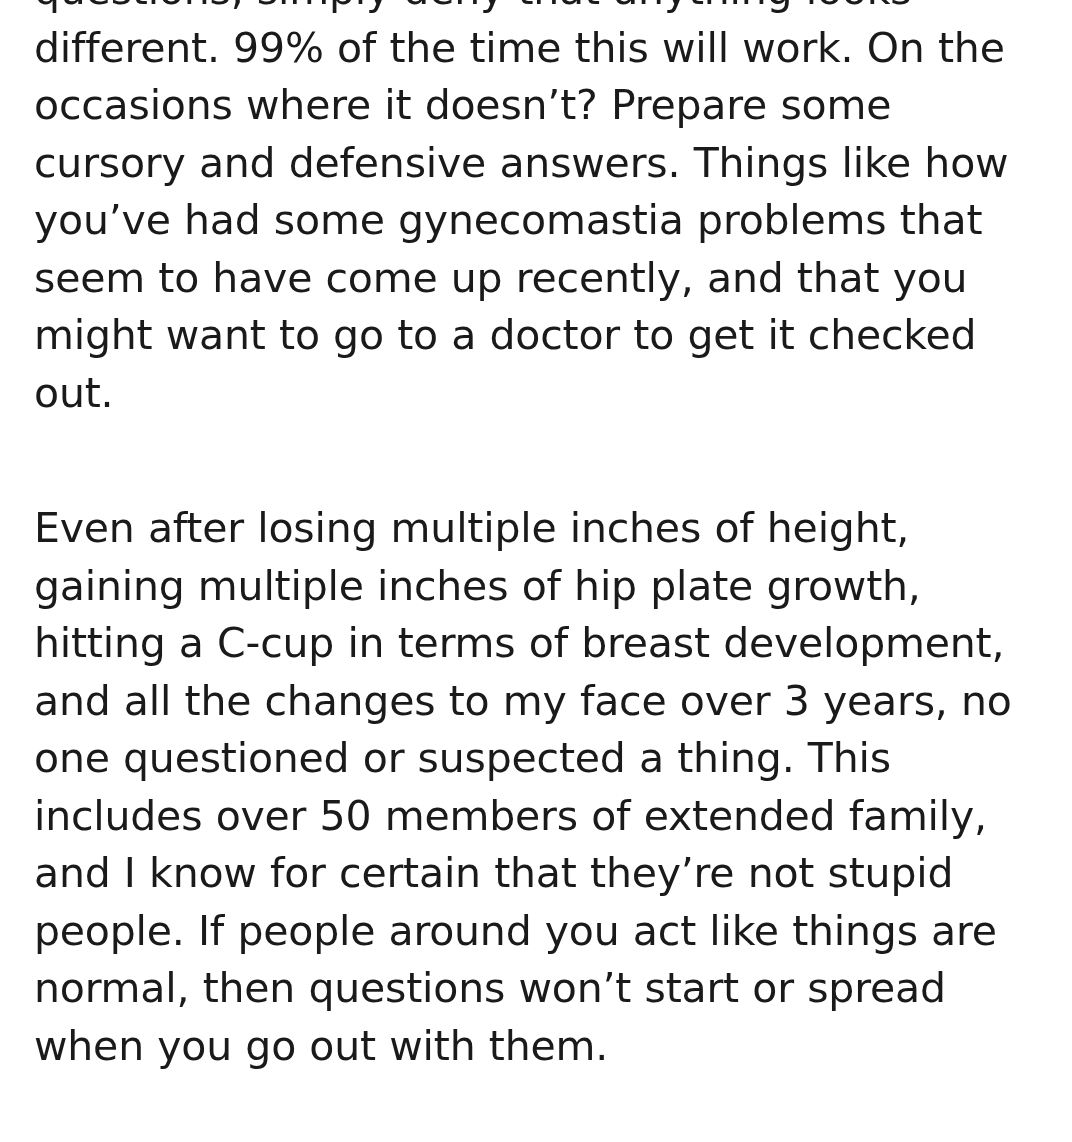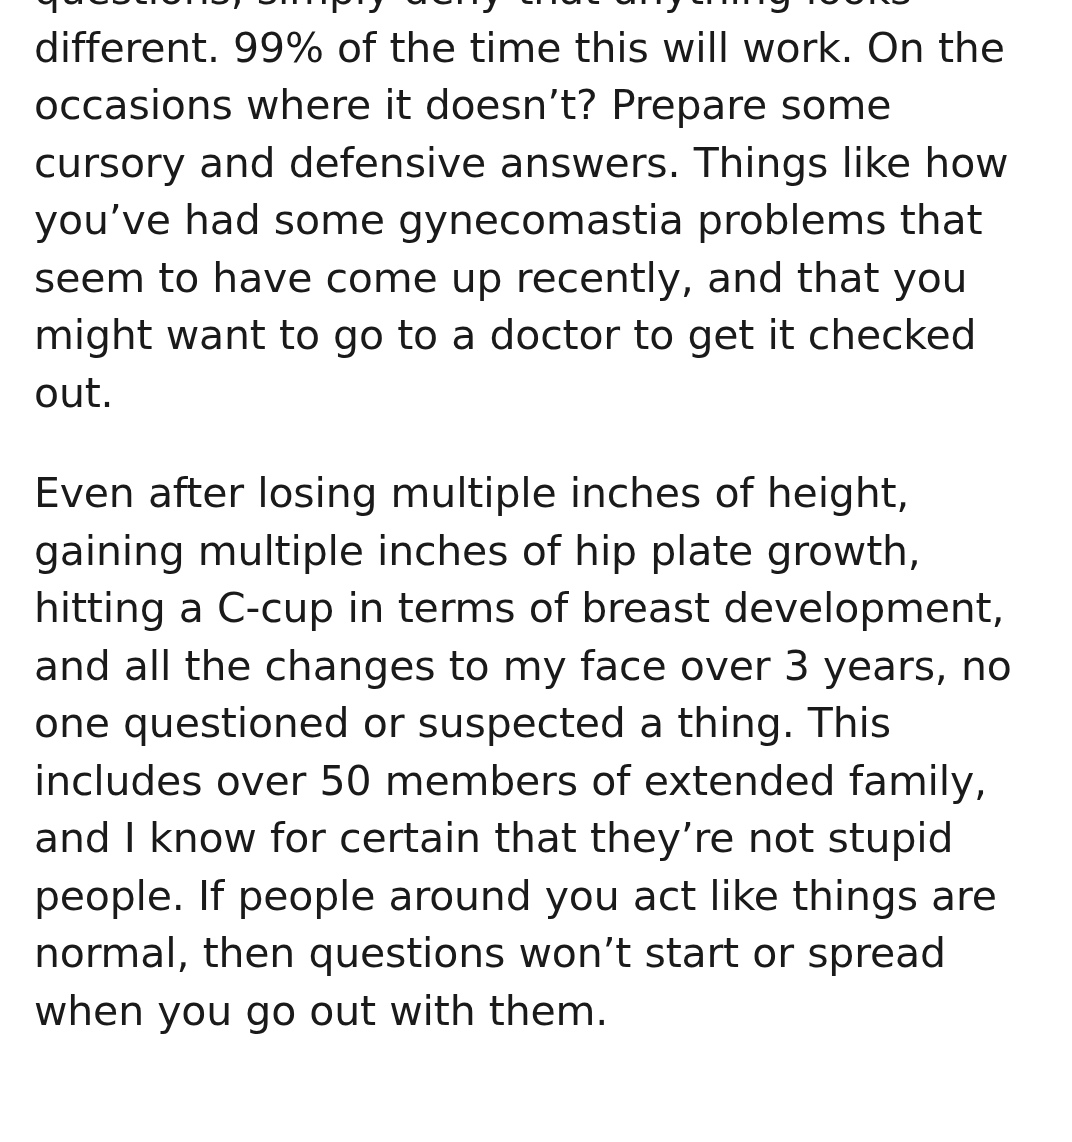--- a/index.html
+++ b/index.html
@@ -27,21 +27,21 @@
     letter-spacing: -0.2px;
     word-spacing: 0.5px;
     margin: 0;
     text-align: left;
   }
   .paragraph.first {
     
     margin-top: -38px;
   }
   .paragraph.second {
-    margin-top: 43px;
+    margin-top: 78px;
   }
 </style>
 </head>
 <body>
 
 <div class="document">
   <p class="paragraph first">questions, simply deny that anything looks different. 99% of the time this will work. On the occasions where it doesn’t? Prepare some cursory and defensive answers. Things like how you’ve had some gynecomastia problems that seem to have come up recently, and that you might want to go to a doctor to get it checked out.</p>
   <p class="paragraph second">Even after losing multiple inches of height, gaining multiple inches of hip plate growth, hitting a C-cup in terms of breast development, and all the changes to my face over 3 years, no one questioned or suspected a thing. This includes over 50 members of extended family, and I know for certain that they’re not stupid people. If people around you act like things are normal, then questions won’t start or spread when you go out with them.</p>
 </div>
 

